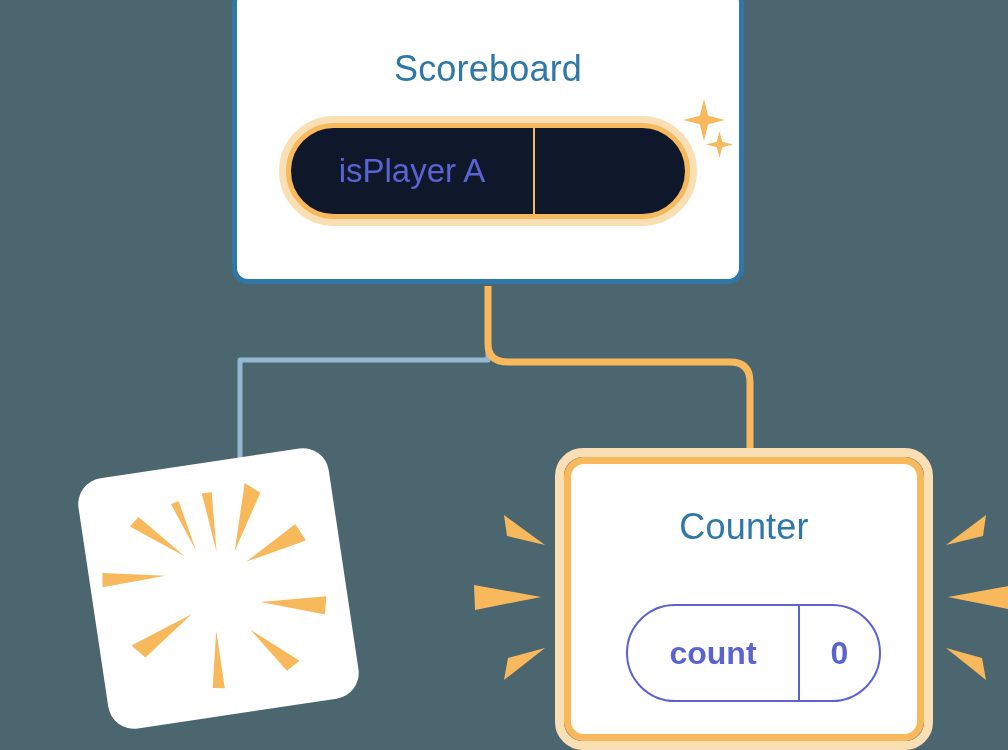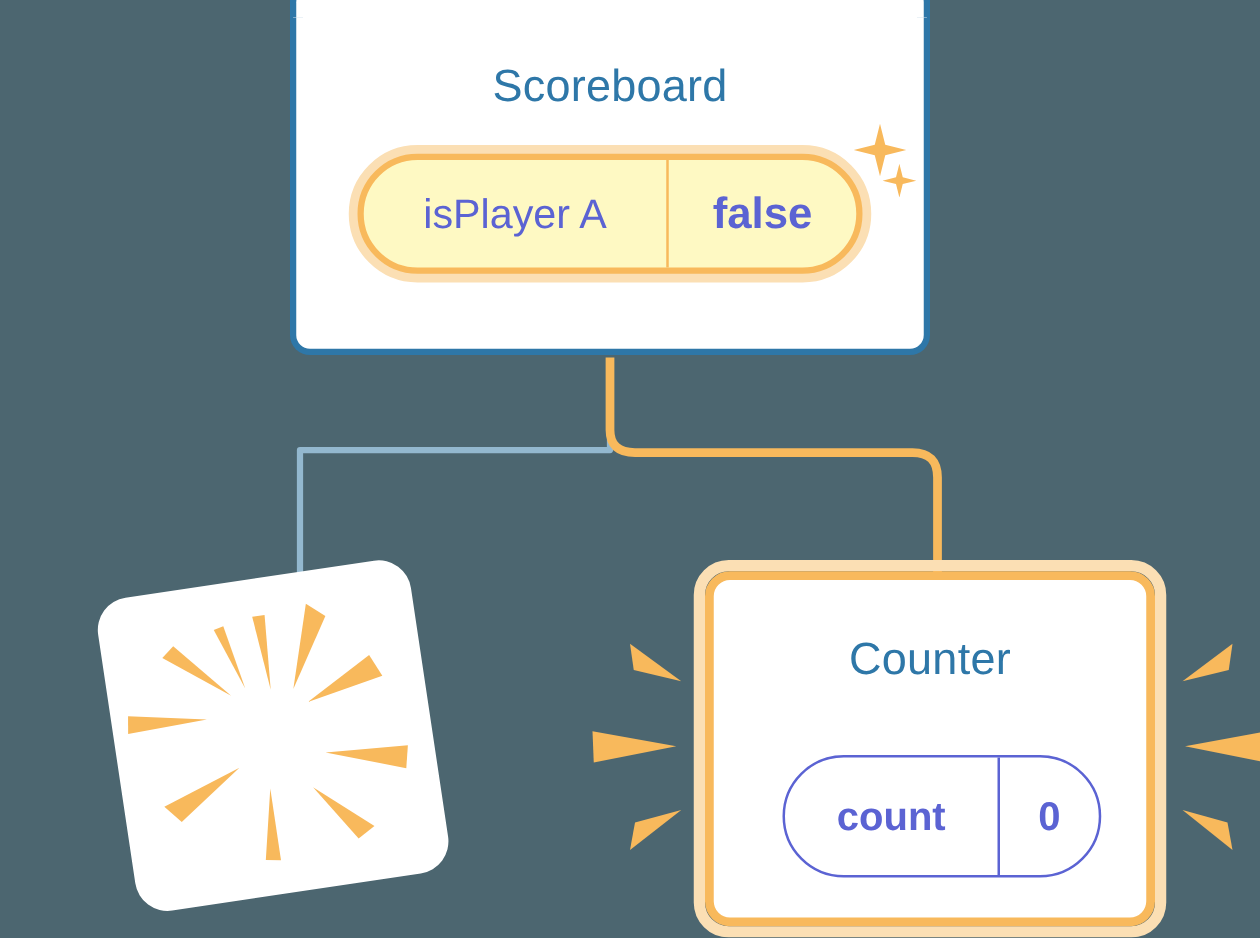--- a/index.html
+++ b/index.html
@@ -90,21 +90,21 @@
     border-radius: 55px;
     box-sizing: border-box;
   }
   .pill-solid {
     position: absolute;
     left: 7px; top: 7px;
     width: 404px; height: 96px;
     border: 5px solid #f8b95c;
     border-radius: 48px;
     box-sizing: border-box;
-    background: #fef9c3;
+    background: #0f172a;
     display: flex;
     align-items: stretch;
   }
   .pill-key, .pill-val {
     display: flex;
     align-items: center;
     justify-content: center;
     color: #5b63d3;
     box-sizing: border-box;
   }
@@ -230,21 +230,20 @@
 
   <div class="layer" id="cards">
 
     <div class="card" id="scoreboard-card">
       <div class="card-title" id="scoreboard-title">Scoreboard</div>
 
       <div id="scoreboard-pill-wrap">
         <div class="pill-glow"></div>
         <div class="pill-solid">
           <div class="pill-key" id="sb-pill-key">isPlayer A</div>
-          <div class="pill-val" id="sb-pill-val">false</div>
         </div>
       </div>
     </div>
 
     <div class="sparkle" id="sparkle-big"></div>
     <div class="sparkle" id="sparkle-small"></div>
 
     <div class="card" id="counter-card">
       <div id="counter-inner">
         <div class="card-title" id="counter-title">Counter</div>

